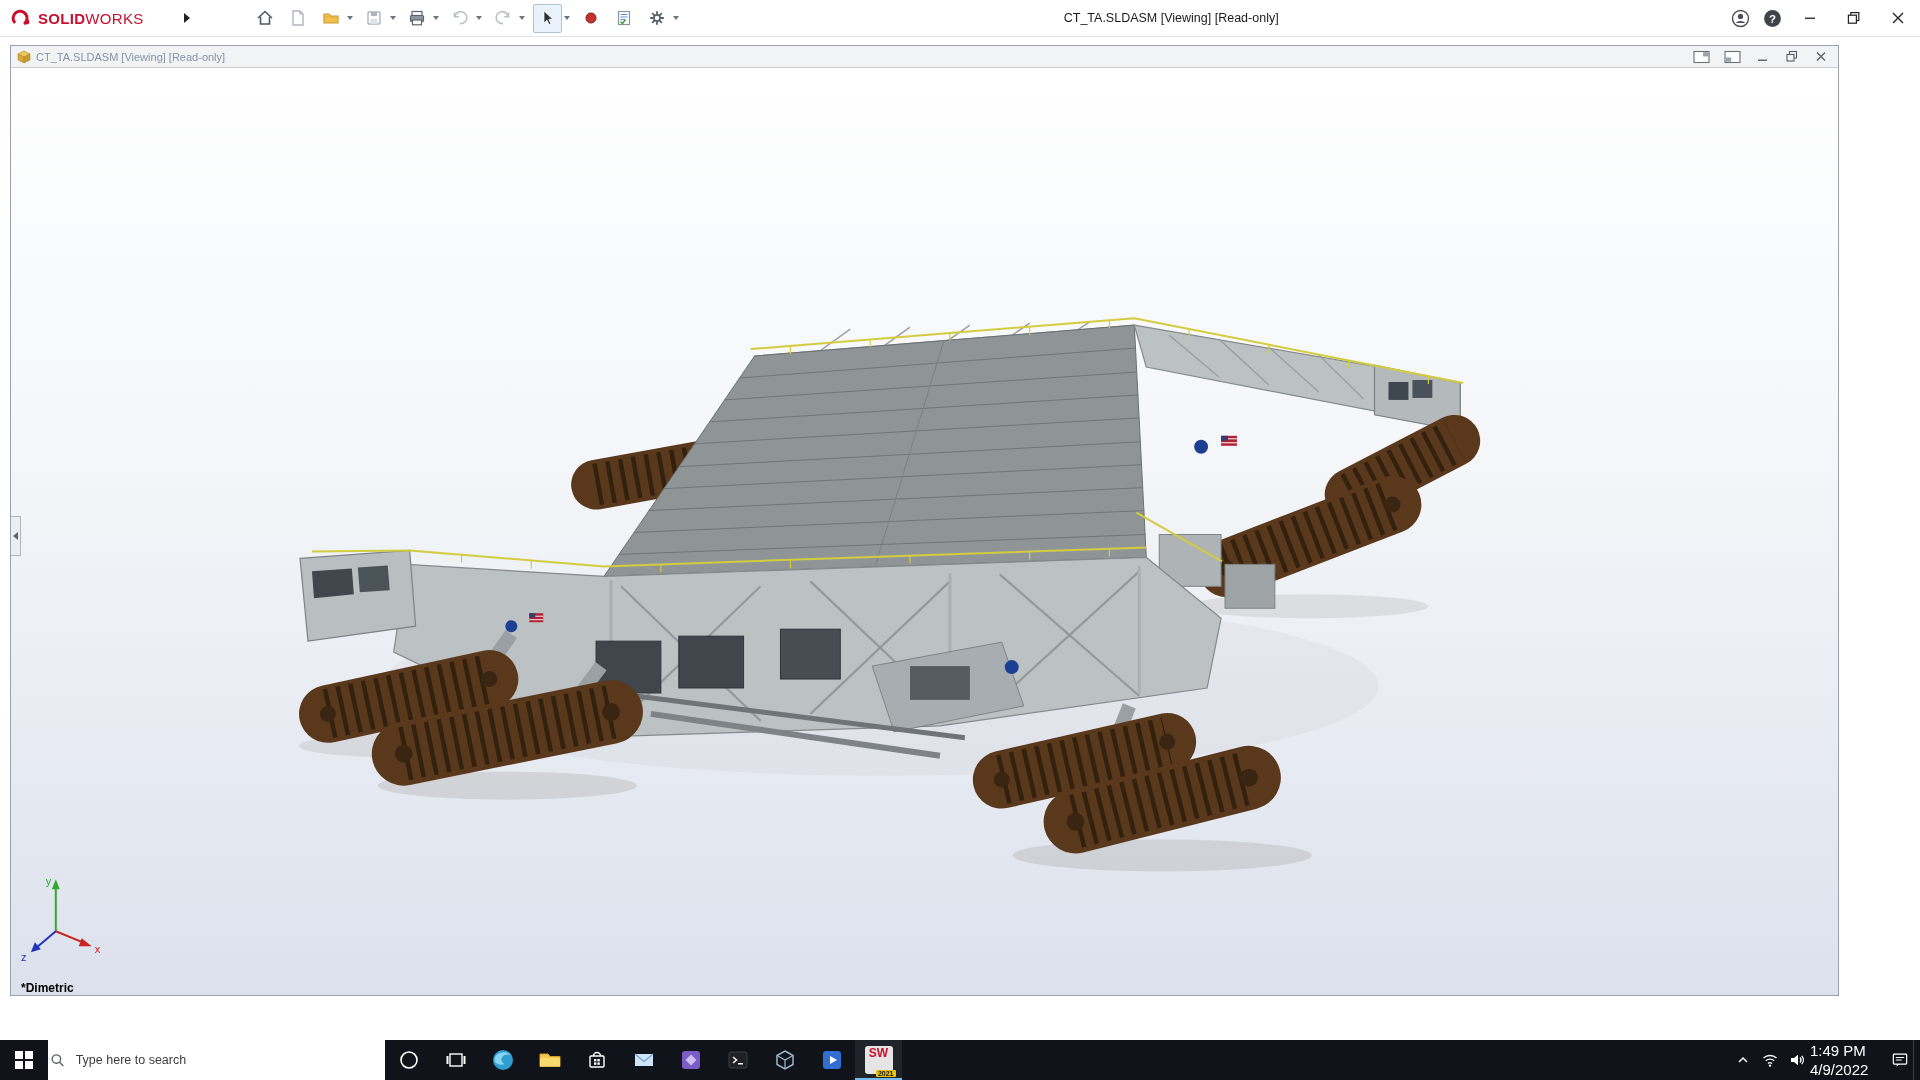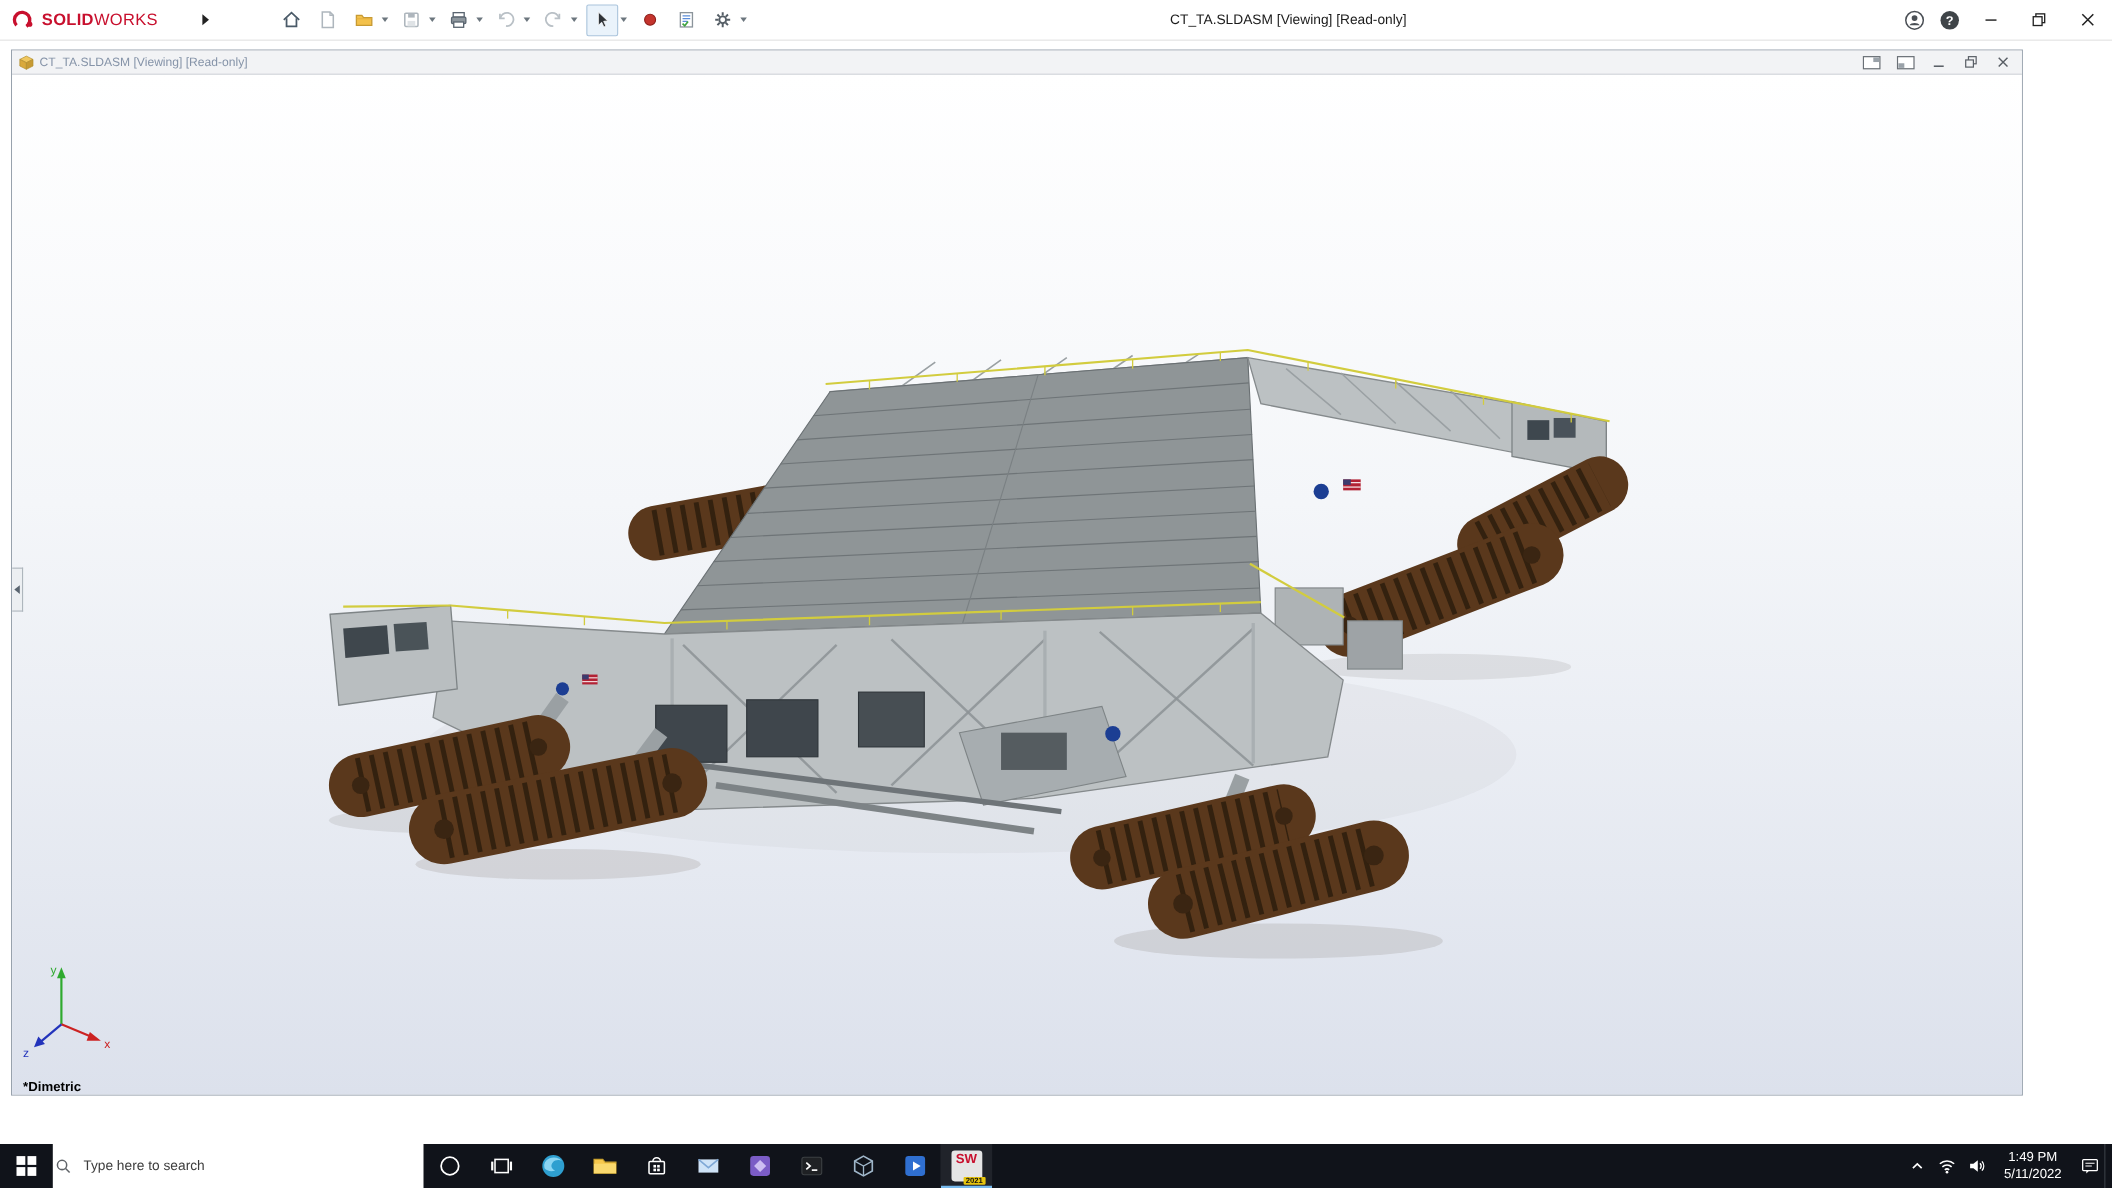--- a/index.html
+++ b/index.html
@@ -54,21 +54,21 @@
     font-family:"Liberation Sans", sans-serif;}
   .search input::placeholder{color:#3c3c3c;opacity:1;}
   .tb-app{width:47px;display:flex;align-items:center;justify-content:center;position:relative;}
   .tb-app.active{background:rgba(255,255,255,.07);box-shadow:inset 0 -2px 0 #76b9ed;}
   .sw-chip{width:28px;height:28px;background:#e5e5e5;border-radius:3px;display:flex;align-items:flex-start;
     justify-content:center;font-weight:bold;font-size:12px;color:#c8102e;position:relative;}
   .sw-chip .yr{position:absolute;right:-3px;bottom:-3px;background:#e7c50e;color:#111;
     font-size:7px;font-weight:bold;padding:0 2px;border-radius:1px;}
   .tray{margin-left:auto;display:flex;align-items:center;}
   .tray-icon{width:27px;height:40px;display:flex;align-items:center;justify-content:center;}
-  .clock{width:76px;text-align:center;font-size:12px;line-height:1.3;}
+  .clock{width:76px;font-size:15px;line-height:1.3;}
   .show-desktop{width:6px;height:100%;border-left:1px solid #3a3f46;}
 </style>
 </head>
 <body>
 
 <div class="root">
 
   <div class="titlebar">
     <div class="logo">
       <svg width="24" height="20" viewBox="0 0 24 20">
@@ -505,21 +505,21 @@
         </svg>
       </div>
       <div class="tray-icon">
         <svg width="18" height="18" viewBox="0 0 18 18">
           <polygon points="3,7 6,7 10,3.8 10,14.2 6,11 3,11" fill="#fff"></polygon>
           <path d="M12 6.5 a3.8 3.8 0 0 1 0 5 M13.8 4.8 a6.5 6.5 0 0 1 0 8.4" fill="none" stroke="#fff" stroke-width="1.3"></path>
         </svg>
       </div>
       <div class="clock">
         <div>1:49 PM</div>
-        <div>5/11/2022</div>
+        <div>4/9/2022</div>
       </div>
       <div class="tray-icon">
         <svg width="20" height="20" viewBox="0 0 24 24">
           <rect x="4" y="5" width="16" height="12" rx="1" fill="none" stroke="#fff" stroke-width="1.4"></rect>
           <path d="M7 9 h10 M7 12 h7" stroke="#fff" stroke-width="1.2"></path>
           <path d="M8 17 v3.2 l3.2-3.2" fill="#fff"></path>
         </svg>
       </div>
       <div class="show-desktop"></div>
     </div>

